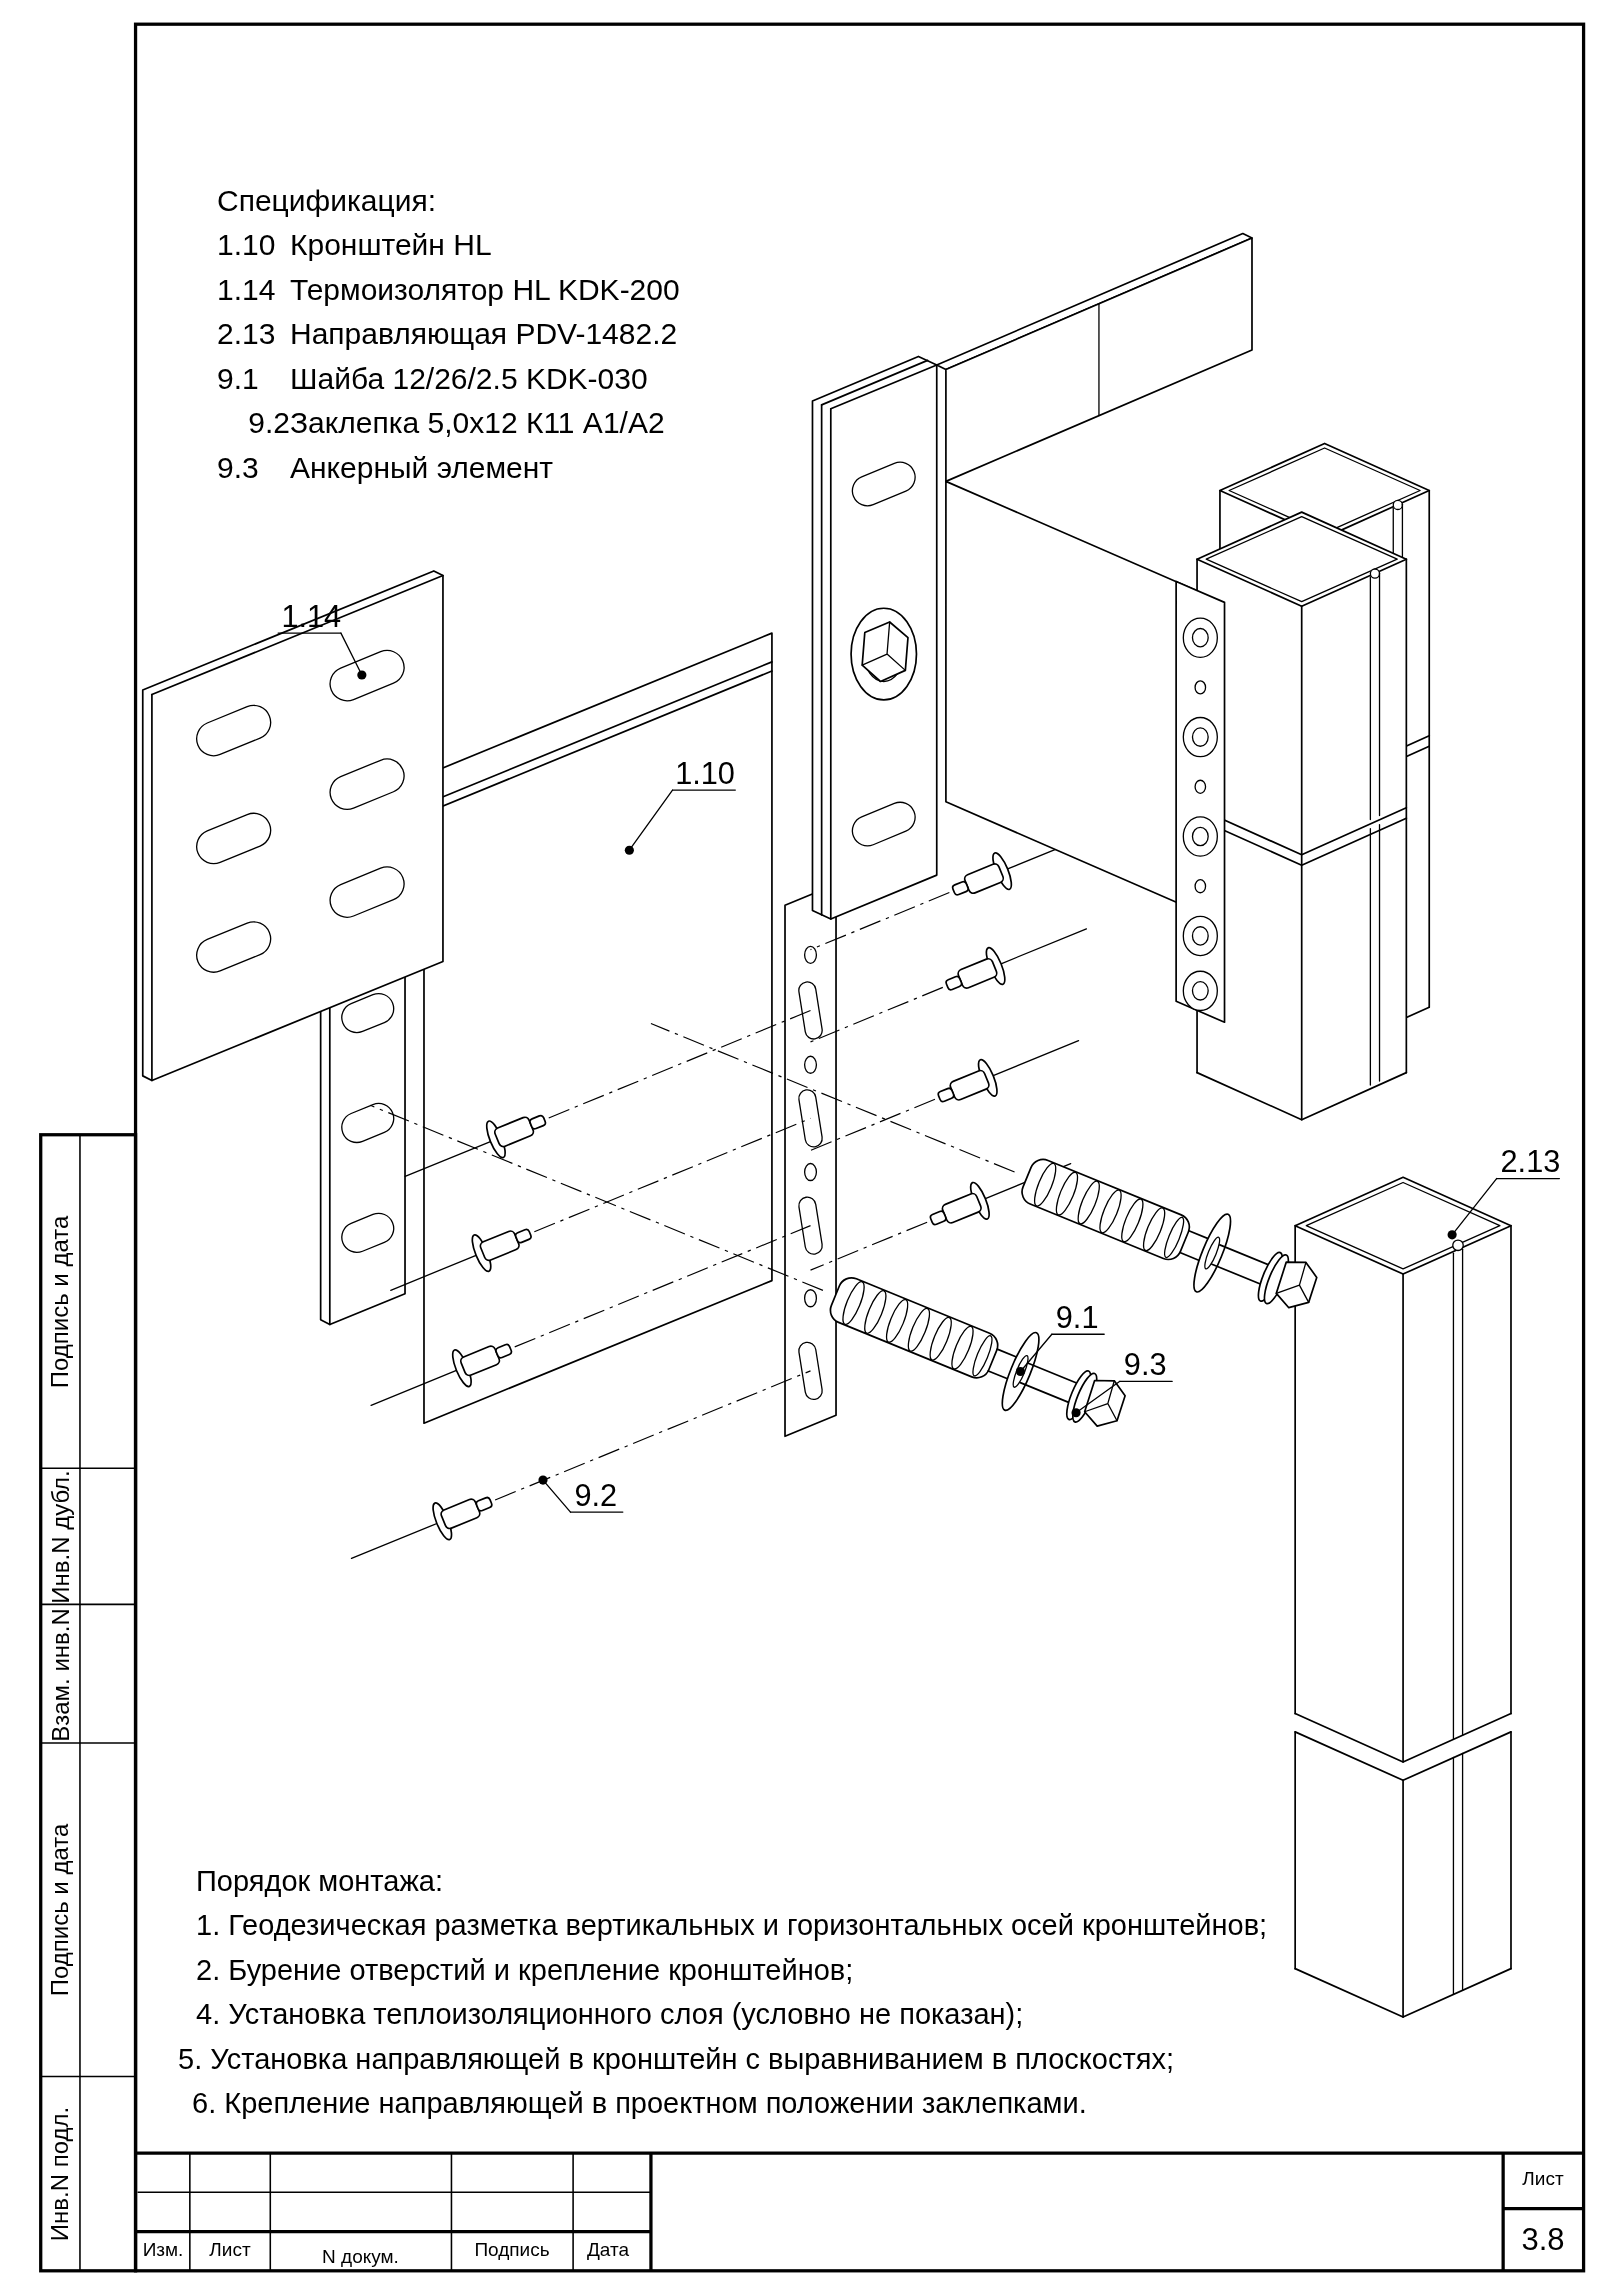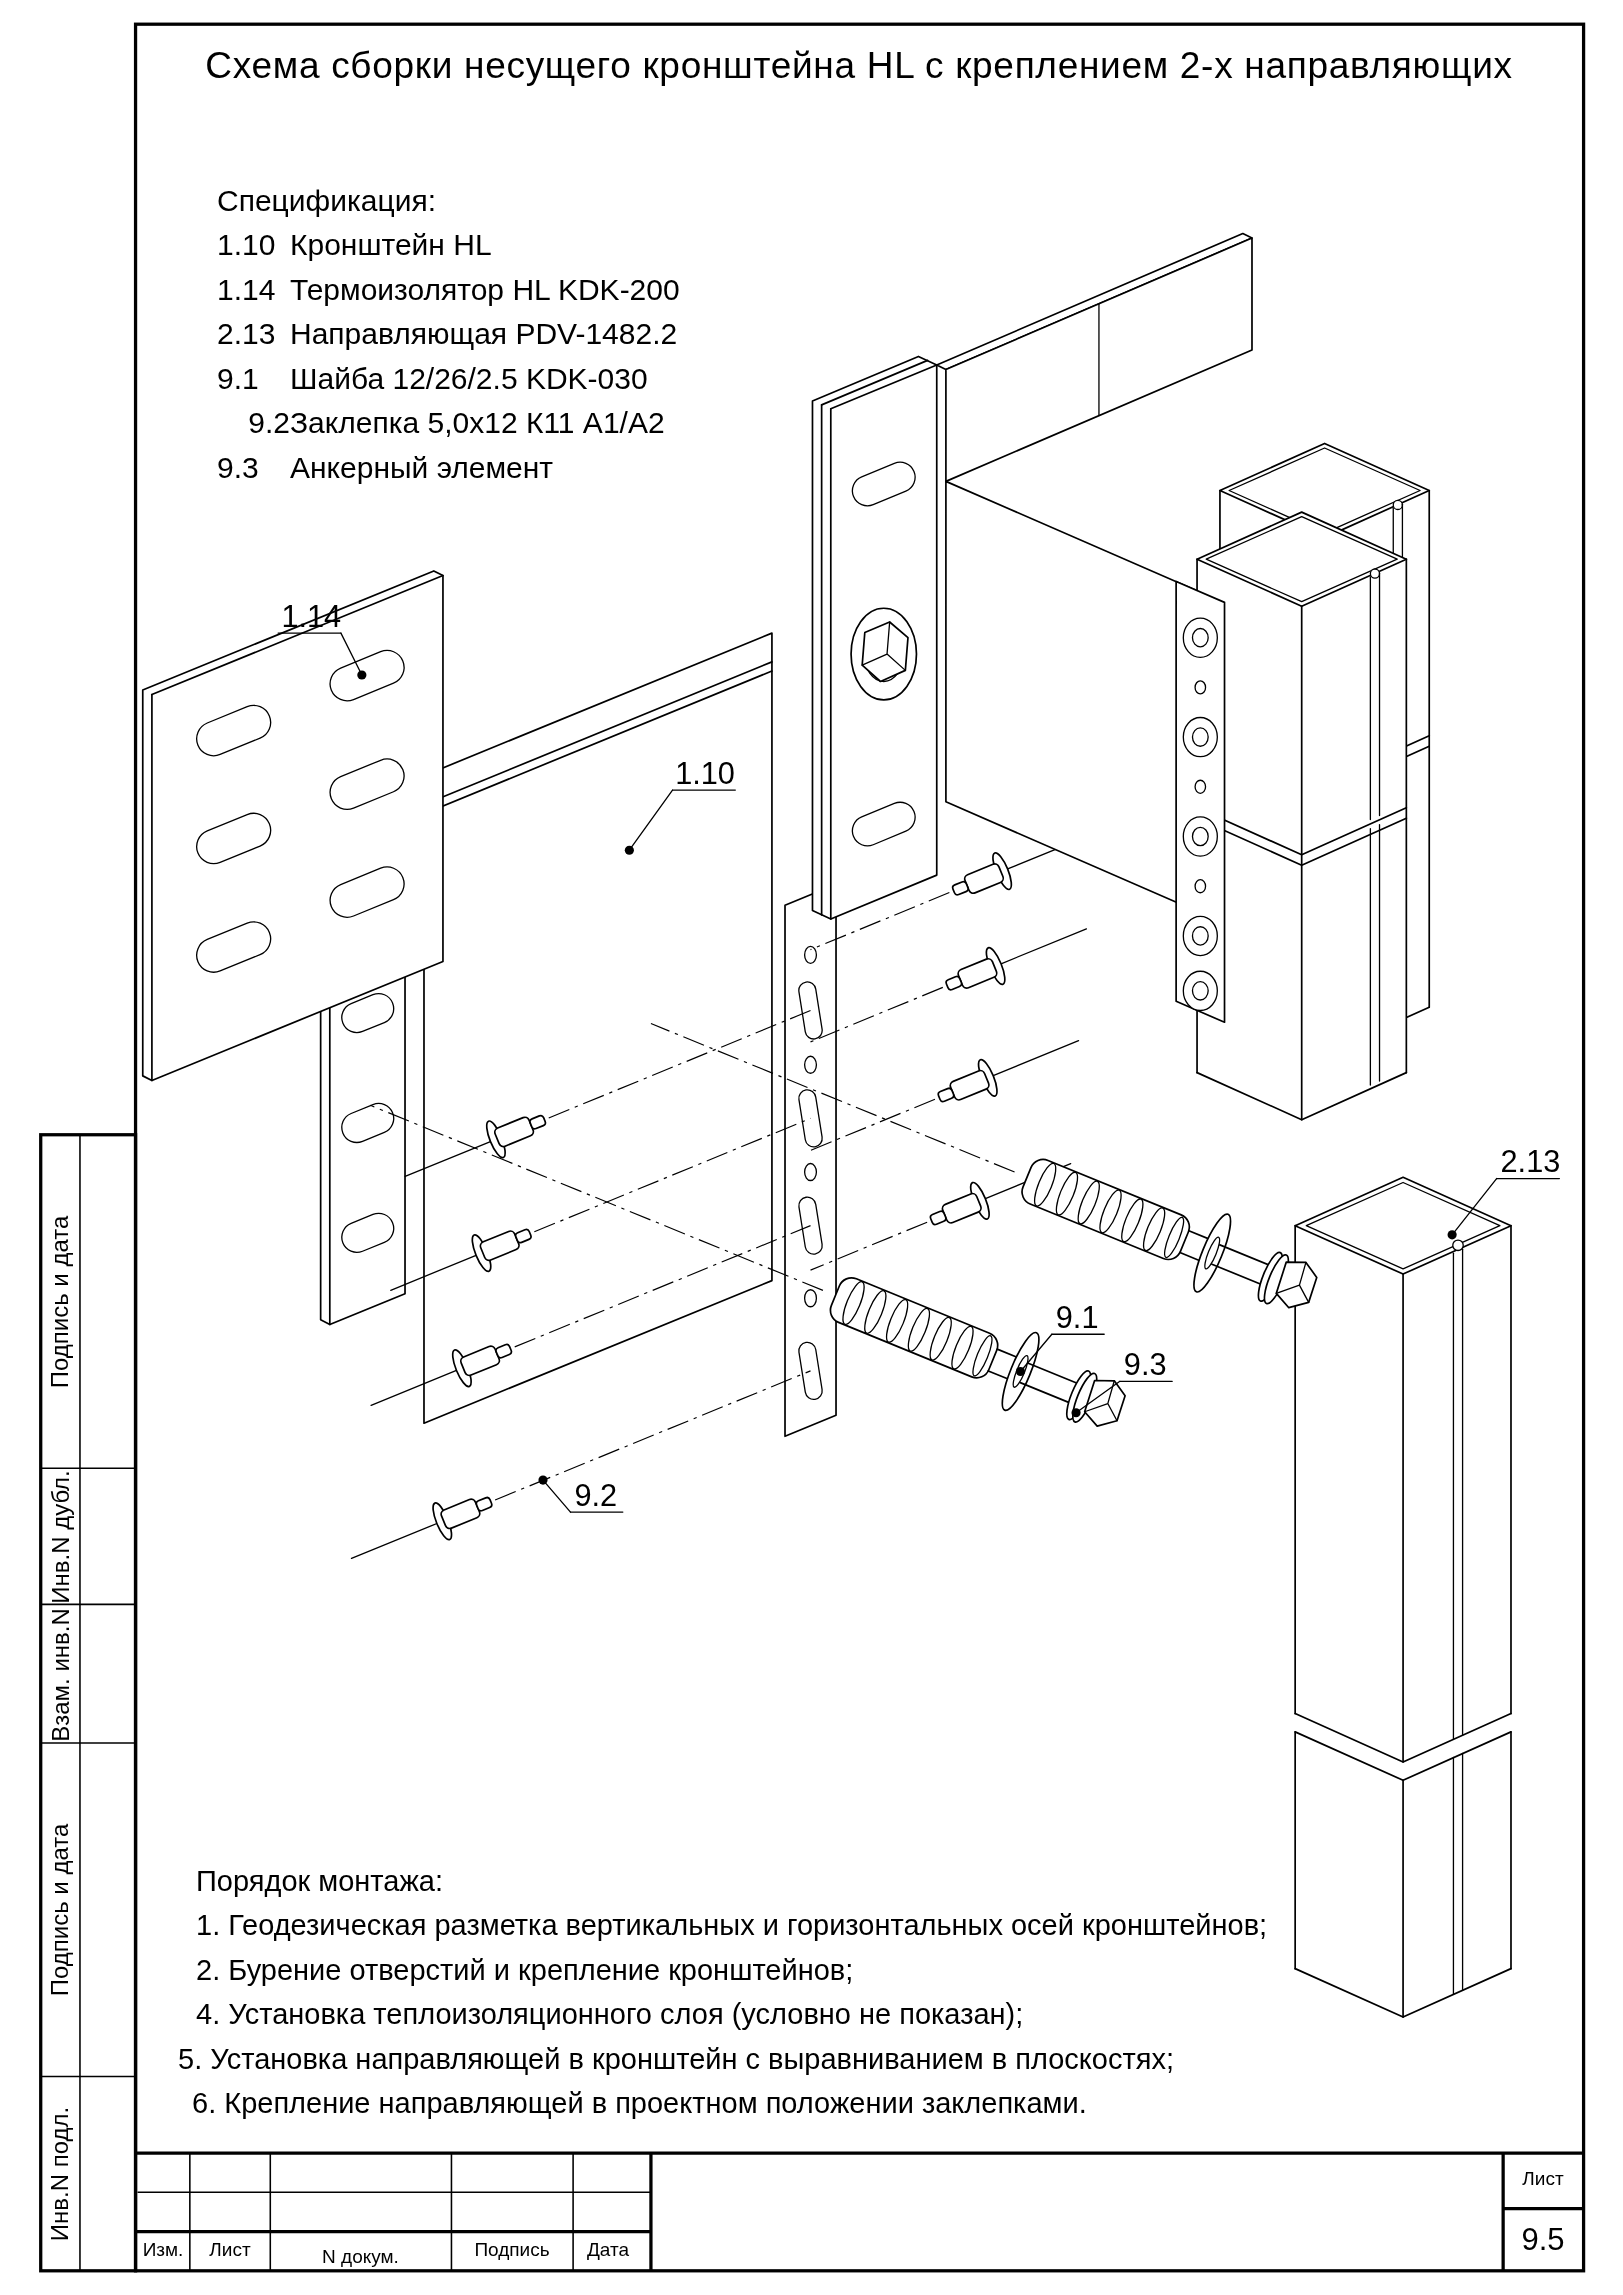--- a/index.html
+++ b/index.html
@@ -342,21 +342,20 @@
     <line class="frame thn" x1="290" y1="3292" x2="290" y2="3472"></line>
     <line class="frame thn" x1="413" y1="3292" x2="413" y2="3472"></line>
     <line class="frame thn" x1="690" y1="3292" x2="690" y2="3472"></line>
     <line class="frame thn" x1="876" y1="3292" x2="876" y2="3472"></line>
     <line class="frame thk" x1="995" y1="3292" x2="995" y2="3472"></line>
     <line class="frame thk" x1="2298" y1="3292" x2="2298" y2="3472"></line>
     <line class="frame thk" x1="2298" y1="3377" x2="2421" y2="3377"></line>
   </g>
 </svg>
 
-  <div class="txt title" style="left:135px;top:47px;width:1448px;">Схема сборки несущего кронштейна HL с креплением 2-х направляющих</div>
 
   <div>
     <div class="txt spec-head" style="left:217px;top:186px;">Спецификация:</div>
     <div class="txt spec-row" style="left:217px;top:230px;">
       <span class="num">1.10</span><span>Кронштейн HL</span></div>
     <div class="txt spec-row" style="left:217px;top:275px;">
       <span class="num">1.14</span><span>Термоизолятор HL KDK-200</span></div>
     <div class="txt spec-row" style="left:217px;top:319px;">
       <span class="num">2.13</span><span>Направляющая PDV-1482.2</span></div>
     <div class="txt spec-row" style="left:217px;top:364px;">
@@ -376,21 +375,21 @@
     <div class="txt ord-row" style="left:192px;top:2089px;">6. Крепление направляющей в проектном положении заклепками.</div>
   </div>
 
   <div>
     <div class="txt tb-label" style="left:137px;top:2240px;width:52px;">Изм.</div>
     <div class="txt tb-label" style="left:190px;top:2240px;width:80px;">Лист</div>
     <div class="txt tb-label" style="left:270px;top:2240px;width:181px;margin-top:7px;">N докум.</div>
     <div class="txt tb-label" style="left:451px;top:2240px;width:122px;">Подпись</div>
     <div class="txt tb-label" style="left:573px;top:2240px;width:70px;">Дата</div>
     <div class="txt tb-label" style="left:1503px;top:2169px;width:80px;">Лист</div>
-    <div class="txt sheet-num" style="left:1503px;top:2224px;width:80px;">9.5</div>
+    <div class="txt sheet-num" style="left:1503px;top:2224px;width:80px;">3.8</div>
   </div>
 
   <div>
     <div class="stamp-cell" style="left:41px;top:1135px;width:39px;height:334px;">
       <span>Подпись и дата</span>
       </div>
     <div class="stamp-cell" style="left:41px;top:1469px;width:39px;height:136px;">
       <span>Инв.N дубл.</span>
       </div>
     <div class="stamp-cell" style="left:41px;top:1605px;width:39px;height:139px;">

